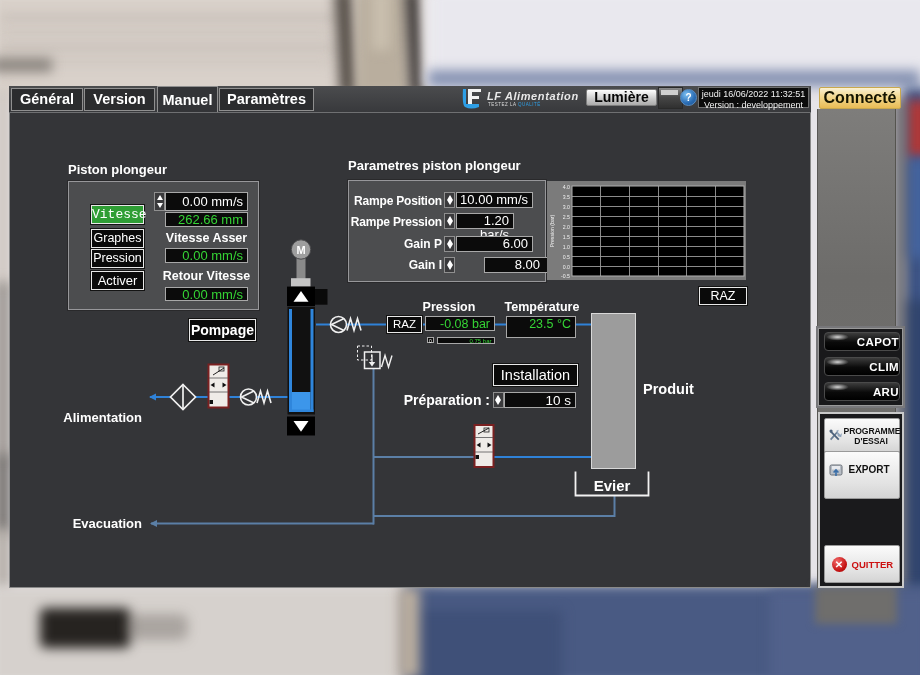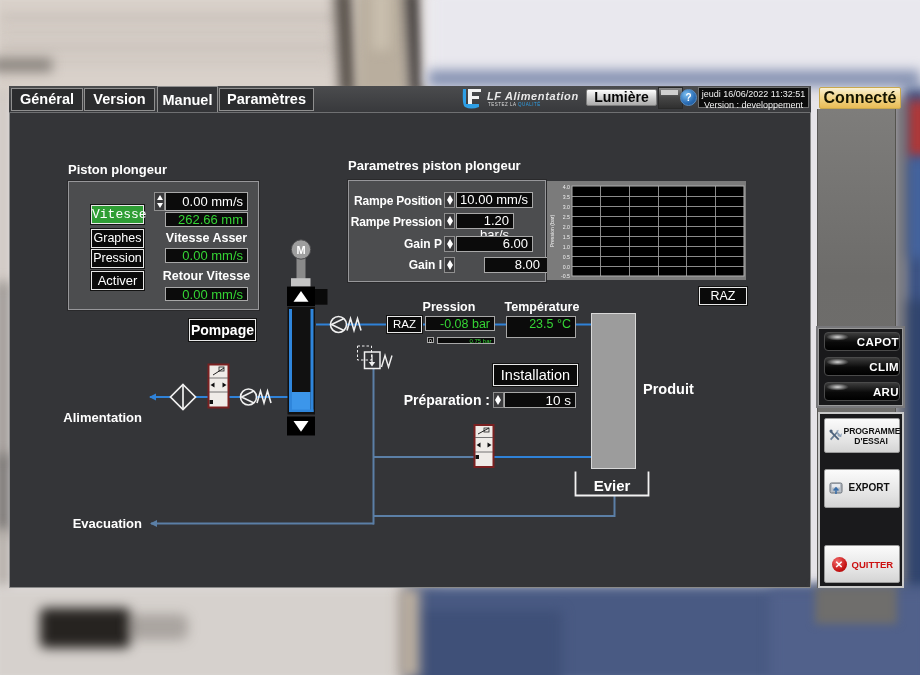--- a/index.html
+++ b/index.html
@@ -298,21 +298,21 @@
     <div class="abs" style="left:818px;top:411.5px;width:85.5px;height:176px;background:#1a1a1c;border:2px solid #c9c9c9;box-sizing:border-box;"></div>
     <div class="lightbtn" style="left:823.5px;top:417.5px;height:35px;">
       <svg class="abs" style="left:4px;top:10px;" width="13" height="13" viewBox="0 0 16 16">
         <path d="M2 13 L10 4" stroke="#6b7f96" stroke-width="2.2"></path>
         <path d="M9 2 l3 -1 -1 3 3 3 2 -2 -1 5 -4 -1 Z" fill="#8fa3ba"></path>
         <path d="M2 3 L12 13" stroke="#4d627c" stroke-width="2.2"></path>
         <circle cx="2.5" cy="2.5" r="2" fill="#4d627c"></circle>
       </svg>
       <div style="margin-left:19px;font-size:8.6px;line-height:10px;font-weight:700;text-align:center;padding-top:7.5px;letter-spacing:-.1px;">PROGRAMME<br>D'ESSAI</div>
     </div>
-    <div class="lightbtn" style="left:823.5px;top:469px;height:39px;">
+    <div class="lightbtn" style="left:823.5px;top:451px;height:48px;">
       <svg class="abs" style="left:4px;top:10px;" width="15" height="15" viewBox="0 0 15 15">
         <rect x="1" y="3" width="12" height="10" rx="1.5" fill="#b8bec6" stroke="#6a7078" stroke-width="1"></rect>
         <rect x="3" y="4" width="8" height="3.5" fill="#e8eaee"></rect>
         <path d="M7 14 L7 8 M4.6 10.5 L7 8 L9.4 10.5" stroke="#3a6ea8" stroke-width="1.6" fill="none"></path>
       </svg>
       <div style="margin-left:24px;font-size:10px;font-weight:700;line-height:35px;">EXPORT</div>
     </div>
     <div class="lightbtn" style="left:823.5px;top:544.5px;height:38px;">
       <div class="abs" style="left:7px;top:11px;width:15px;height:15px;border-radius:50%;background:radial-gradient(circle at 35% 30%,#f26a6a,#c41212 65%,#9a0b0b);color:#fff;font-size:10px;font-weight:700;text-align:center;line-height:15px;">✕</div>
       <div style="margin-left:27px;font-size:9.5px;font-weight:700;line-height:38px;color:#cc1111;">QUITTER</div>

